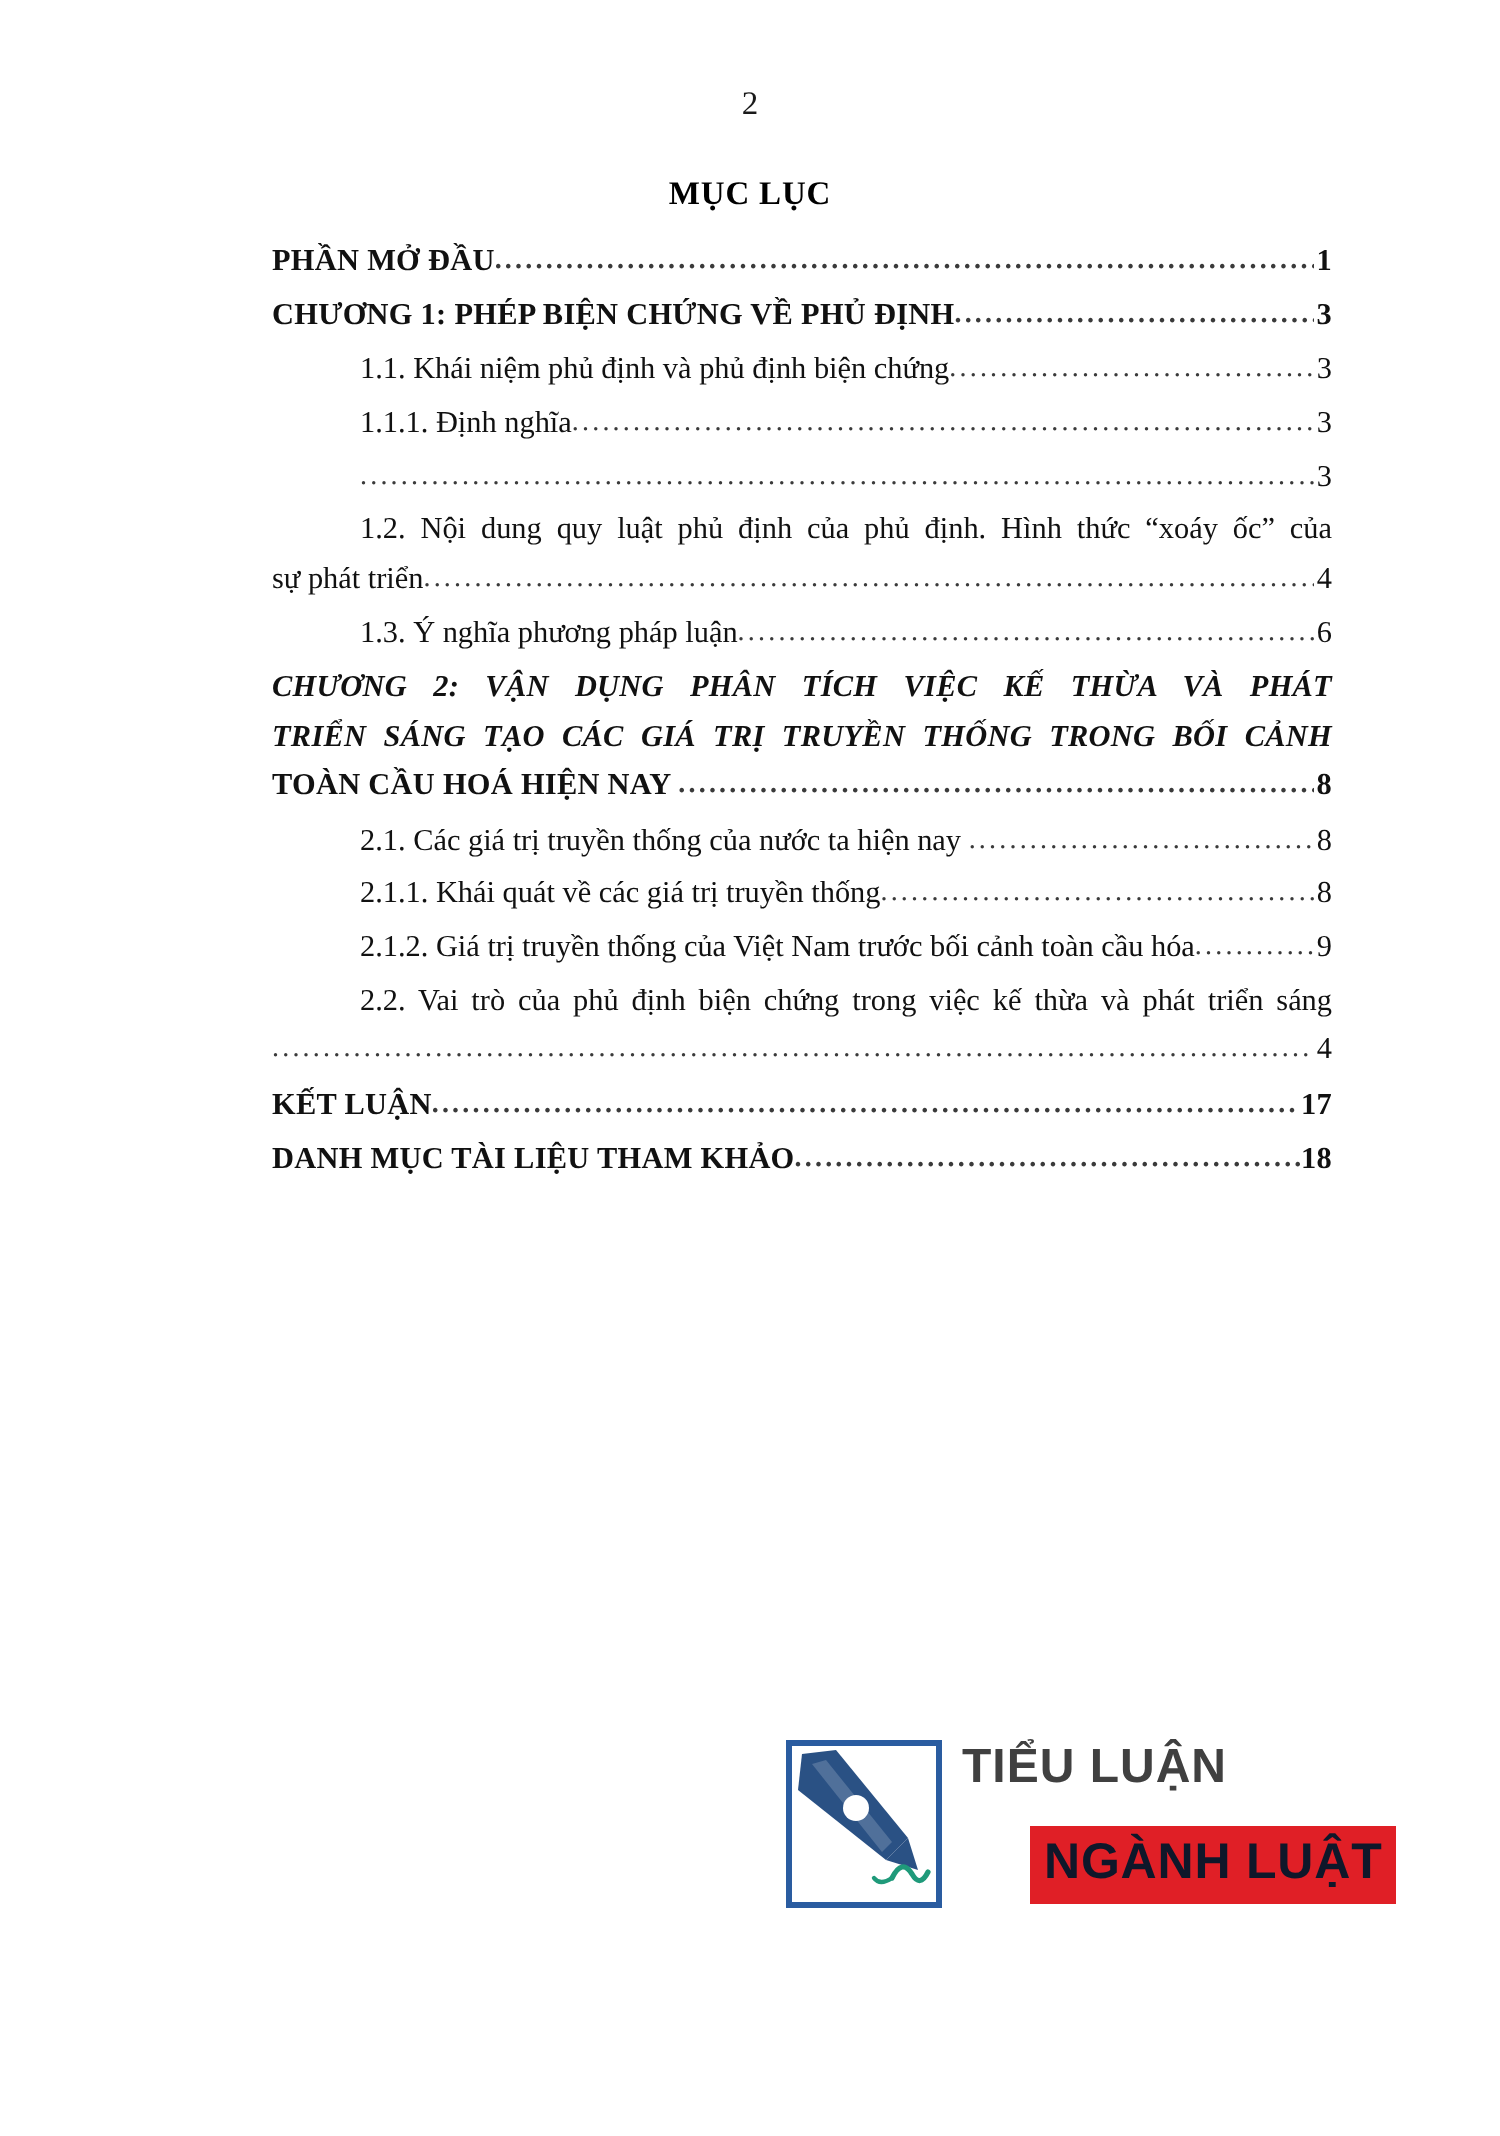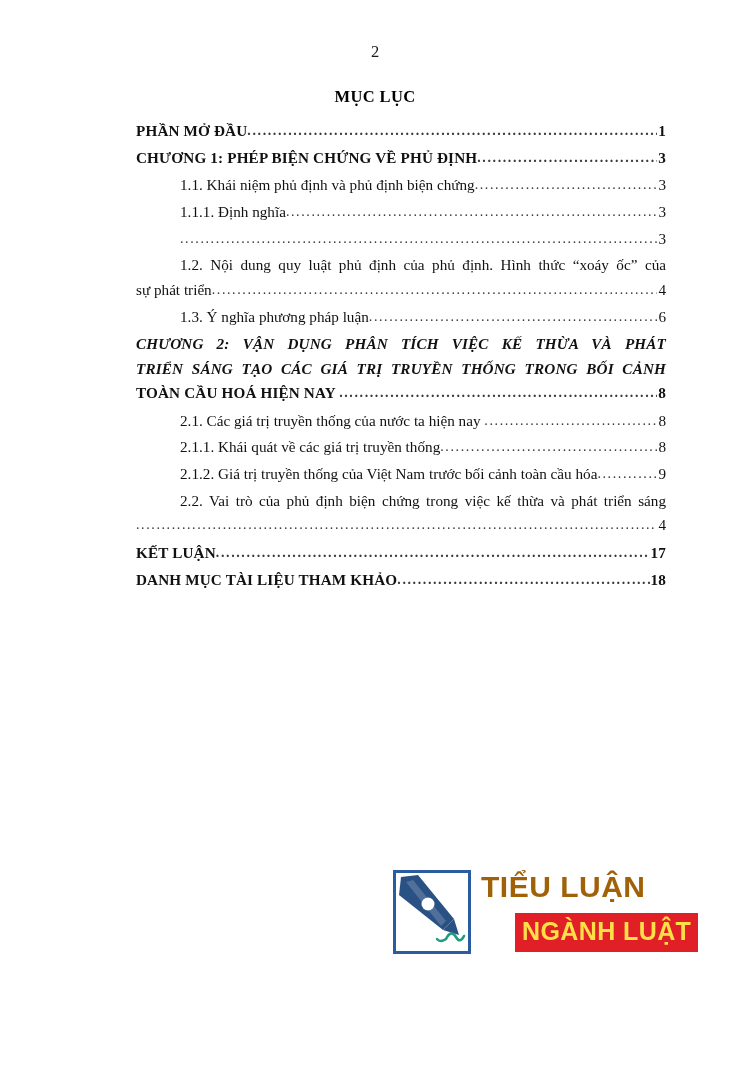--- a/index.html
+++ b/index.html
@@ -144,32 +144,32 @@
     background: #ffffff;
   }
   .logo-mark svg { display: block; }
 
   .logo-word {
     position: absolute;
     left: 88px;
     top: 4px;
     font-family: "Liberation Sans", "DejaVu Sans", sans-serif;
     font-weight: bold;
-    font-size: 30px;
+    font-size: 24px;
     line-height: 1;
     letter-spacing: 0.5px;
-    color: #a16207;
+    color: #404040;
     white-space: nowrap;
   }
   .logo-badge {
     position: absolute;
     left: 122px;
     top: 45px;
     background: #e01f26;
-    color: #fde047;
+    color: #0f172a;
     font-family: "Liberation Sans", "DejaVu Sans", sans-serif;
     font-weight: bold;
     font-size: 25px;
     line-height: 1;
     letter-spacing: 0.4px;
     padding: 6px 7px 8px 7px;
     white-space: nowrap;
   }
 </style>
 </head>

